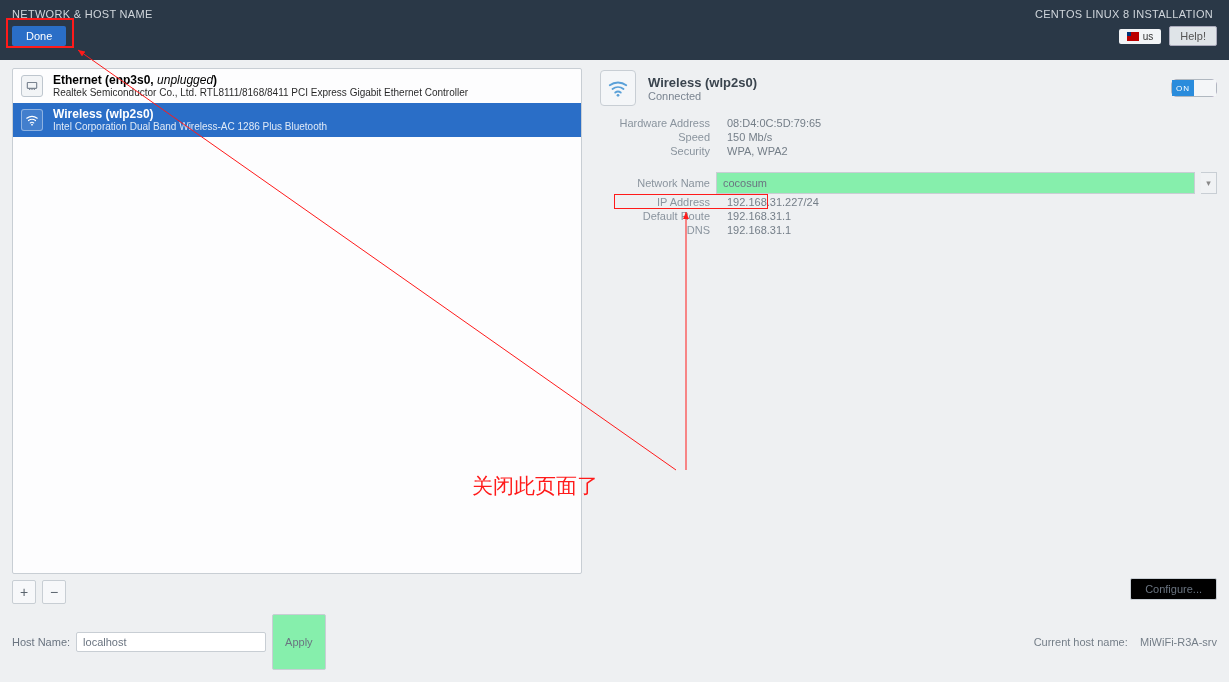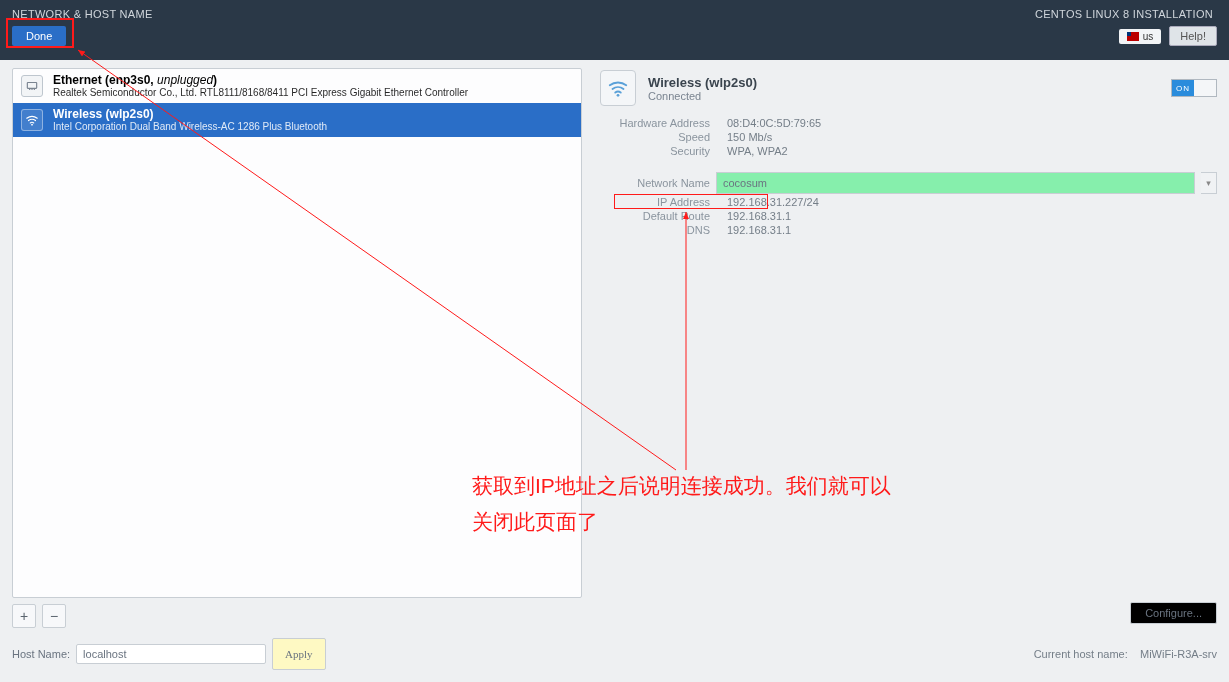--- a/index.html
+++ b/index.html
@@ -134,21 +134,21 @@
   }
   .detail-head-left { display: flex; gap: 12px; align-items: center; }
   .wifi-icon {
     width: 36px; height: 36px; border:1px solid #c8ced4; border-radius: 4px; background:#f4f6f8;
     display:flex; align-items:center; justify-content:center;
   }
   .detail-title { font-weight: 700; font-size: 13px; color: #3a444e; }
   .detail-status { font-size: 11px; color: #7a8490; }
 
   .toggle {
-    width: 46px; height: 18px; border: 1px solid #b0b8c0; border-radius: 0;
+    width: 46px; height: 18px; border: 1px solid #b0b8c0; border-radius: 6px;
     background: #d946ef; position: relative; display: flex; align-items: center; margin-left: 46px;
   }
   .toggle-on {
     width: 23px; height: 100%; background: #2a8cdc; color:#fff; font-size:8px;
     display:flex; align-items:center; justify-content:center; letter-spacing:1px;
   }
   .toggle-knob { width:23px; height:100%; background:#f4f6f8; }
 
   .kv-table {
     margin-top: 10px;
@@ -178,22 +178,22 @@
     display:flex; align-items:center; gap:8px; margin-top:10px;
     justify-content: space-between;
   }
   .bottom-left { display:flex; align-items:center; gap:6px; }
   .hostname-label { font-size:11px; color:#6a7480; }
   .hostname-input {
     border:1px solid #c8ced4; background:#fff; font-size:11px;
     padding:3px 6px; width:190px; color:#6a7480; border-radius:2px;
   }
   .apply-btn {
-    background:#fef9c3; border:1px solid #c8ced4; color:#6a7480;
-    font-size:11px; padding:9px 12px; border-radius:2px;font-family:Liberation Serif, serif;
+    background:#86efac; border:1px solid #c8ced4; color:#6a7480;
+    font-size:11px; padding:21px 12px; border-radius:2px;
   }
   .current-host { font-size:11px; color:#7a8490; }
   .current-host span { color:#747e88; }
 
   
   .anno { position:absolute; pointer-events:none; }
   .box-done { border:2px solid #ff1a1a; left:6px; top:18px; width:68px; height:30px; z-index:50; }
   .box-ip   { border:1px solid #ff1a1a; left:614px; top:194px; width:154px; height:15px; z-index:50; }
   .anno-text {
     position:absolute; left:472px; top:468px; width:580px;
@@ -213,21 +213,20 @@
   <defs>
     <marker id="arrowhead" markerWidth="8" markerHeight="8" refX="7" refY="3" orient="auto">
       <path d="M0,0 L7,3 L0,6 Z" fill="#ff1a1a"></path>
     </marker>
   </defs>
   <line x1="676" y1="470" x2="78" y2="50" stroke="#ff1a1a" stroke-width="1" marker-end="url(#arrowhead)"></line>
   <line x1="686" y1="470" x2="686" y2="212" stroke="#ff1a1a" stroke-width="1" marker-end="url(#arrowhead)"></line>
 </svg>
 
 <div class="anno-text">
-  <div>获取到IP地址之后说明连接成功。我们就可以</div>
   <div>关闭此页面了</div>
 </div>
 
 <div class="header">
   <div class="header-left">
     <div class="header-title">NETWORK &amp; HOST NAME</div>
     <button class="done-btn">Done</button>
   </div>
   <div class="header-right">
     <div class="install-title">CENTOS LINUX 8 INSTALLATION</div>

